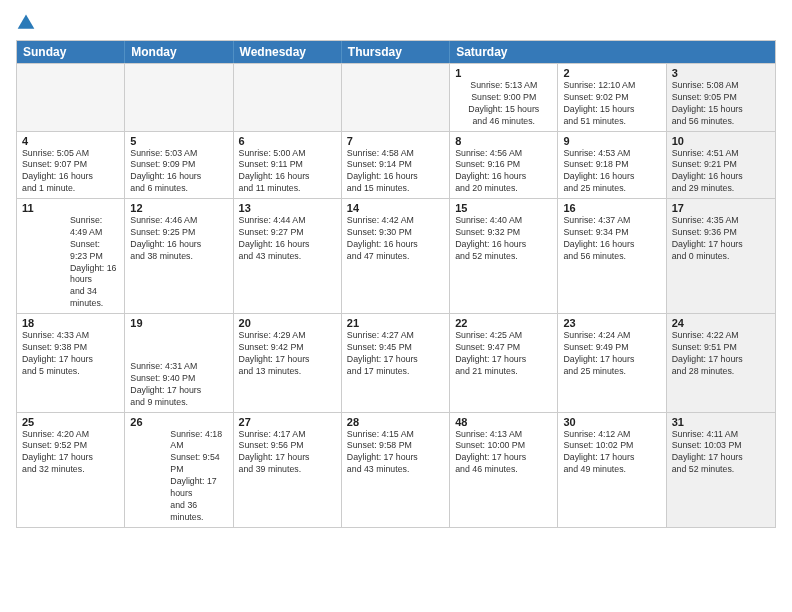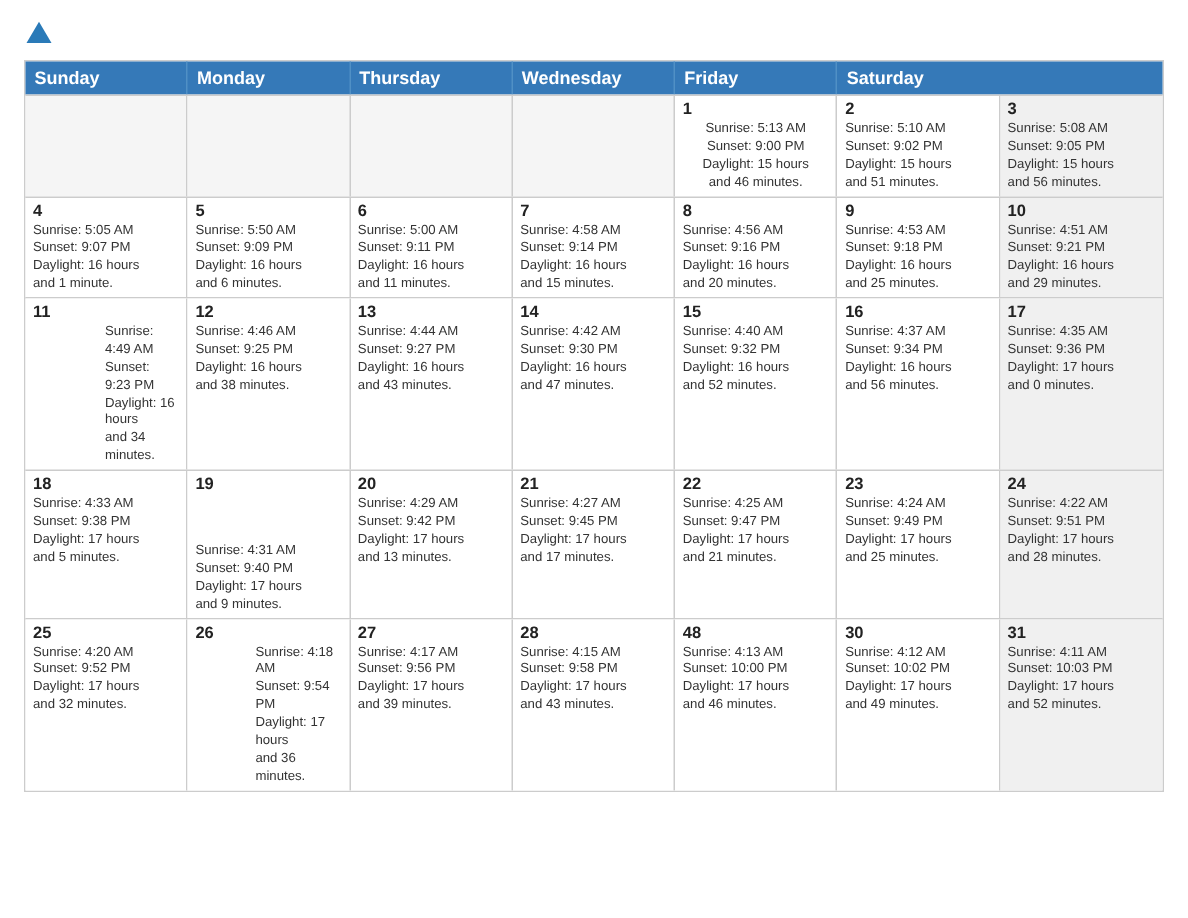--- a/index.html
+++ b/index.html
@@ -125,41 +125,40 @@
     <div class="title-block">
       <div class="title-month"></div>
       <div class="title-location"></div>
     </div>
   </div>
 
   <div class="calendar">
     <div class="cal-header-row" id="cal-header">
         <div class="cal-header-cell">Sunday</div>
         <div class="cal-header-cell">Monday</div>
+        <div class="cal-header-cell">Wednesday</div>
         <div class="cal-header-cell">Thursday</div>
-        <div class="cal-header-cell">Wednesday</div>
-        <div class="cal-header-cell">Friday</div>
         <div class="cal-header-cell">Saturday</div>
       </div>
     <div class="cal-body" id="cal-body">
         <div class="cal-row">
           <div class="cal-cell empty"></div>
           <div class="cal-cell empty"></div>
           <div class="cal-cell empty"></div>
           <div class="cal-cell empty"></div>
           <div class="cal-cell">
             <div class="day-num">1</div>
             <div class="cell-detail" style="white-space: pre-line; text-align: center;">Sunrise: 5:13 AM
 Sunset: 9:00 PM
 Daylight: 15 hours
 and 46 minutes.</div>
           </div>
           <div class="cal-cell">
             <div class="day-num">2</div>
-            <div class="cell-detail" style="white-space: pre-line;">Sunrise: 5:10 AM
+            <div class="cell-detail" style="white-space: pre-line;">Sunrise: 12:10 AM
 Sunset: 9:02 PM
 Daylight: 15 hours
 and 51 minutes.</div>
           </div>
           <div class="cal-cell shaded">
             <div class="day-num">3</div>
             <div class="cell-detail" style="white-space: pre-line;">Sunrise: 5:08 AM
 Sunset: 9:05 PM
 Daylight: 15 hours
 and 56 minutes.</div>
@@ -168,21 +167,21 @@
         <div class="cal-row">
           <div class="cal-cell">
             <div class="day-num">4</div>
             <div class="cell-detail" style="white-space: pre-line;">Sunrise: 5:05 AM
 Sunset: 9:07 PM
 Daylight: 16 hours
 and 1 minute.</div>
           </div>
           <div class="cal-cell">
             <div class="day-num">5</div>
-            <div class="cell-detail" style="white-space: pre-line;">Sunrise: 5:50 AM
+            <div class="cell-detail" style="white-space: pre-line;">Sunrise: 5:03 AM
 Sunset: 9:09 PM
 Daylight: 16 hours
 and 6 minutes.</div>
           </div>
           <div class="cal-cell">
             <div class="day-num">6</div>
             <div class="cell-detail" style="white-space: pre-line;">Sunrise: 5:00 AM
 Sunset: 9:11 PM
 Daylight: 16 hours
 and 11 minutes.</div>

